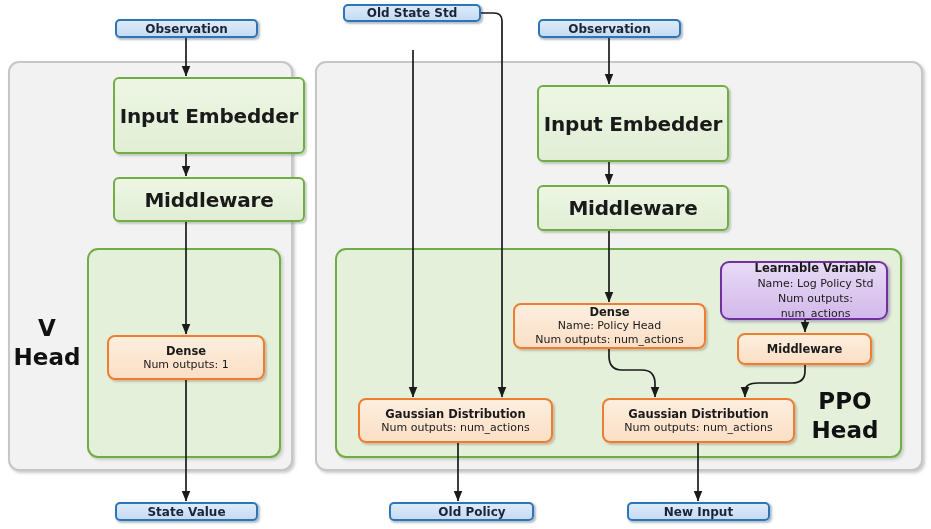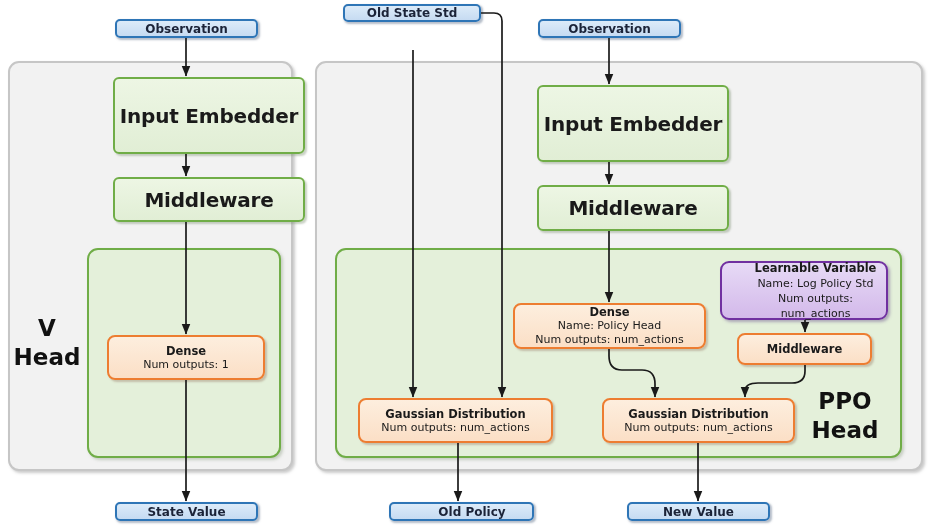--- a/index.html
+++ b/index.html
@@ -146,21 +146,21 @@
   <div class="obox" style="left:602px;top:398px;width:193px;height:45px;">
     <div class="ttl">Gaussian Distribution</div>
     <div>Num outputs: num_actions</div>
   </div>
 
   <div class="bbox" style="left:389px;top:502px;width:145px;height:19px;padding-left:21px;">
     <span>Old Policy</span>
   </div>
 
   <div class="bbox" style="left:627px;top:502px;width:143px;height:19px;">
-    <span>New Value</span>
+    <span>New Input</span>
   </div>
 
   <svg class="wires" width="931" height="529" viewBox="0 0 931 529">
     <defs>
       <marker id="arw" markerUnits="userSpaceOnUse" markerWidth="12" markerHeight="10" refX="10.5" refY="4.75" orient="auto">
         <path d="M0.5,0.5 L11,4.75 L0.5,9 Z" fill="#1a1a1a"></path>
       </marker>
     </defs>
     <g stroke="#1a1a1a" stroke-width="1.7" fill="none">
 

